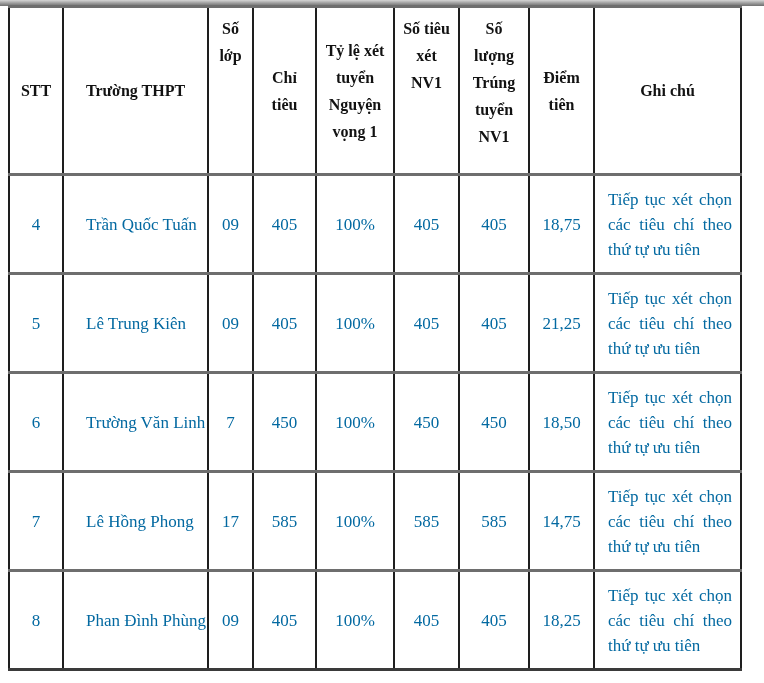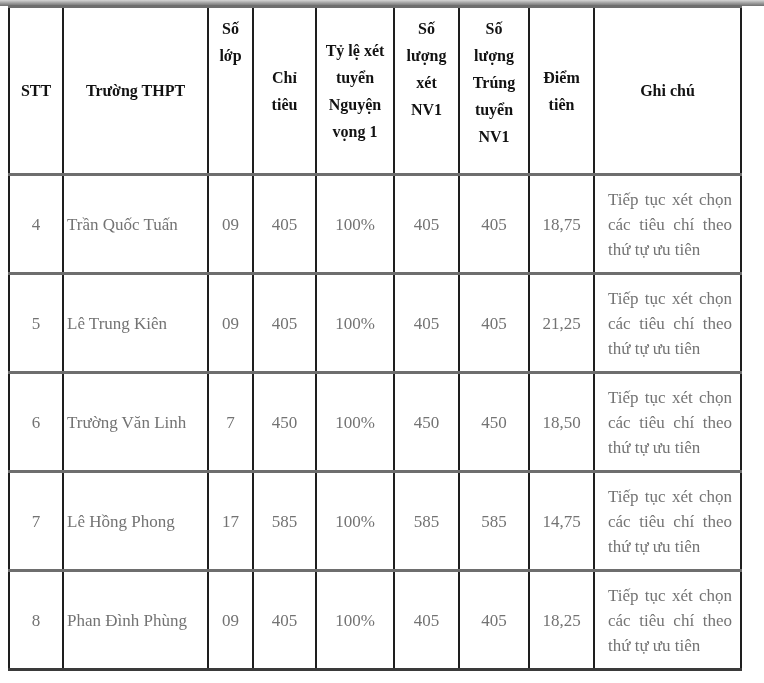--- a/index.html
+++ b/index.html
@@ -41,29 +41,29 @@
     line-height: 27px;
     text-align: center;
     vertical-align: middle;
     color: #121212;
     padding: 4px 4px;
   }
   .doc-table th.v-top { vertical-align: top; padding-top: 7px; }
   .doc-table td {
     font-size: 17px;
     line-height: 25px;
-    color: #737373;
+    color: #0369a1;
     text-align: center;
     vertical-align: middle;
     padding: 0 3px;
     margin-top: 28px;
   }
   .doc-table td.cell-name {
     text-align: left;
-    padding-left: 3px;
+    padding-left: 22px;
     white-space: nowrap;
   }
   .doc-table td.cell-note {
     text-align: justify;
     padding: 2px 8px 2px 13px;
     font-size: 17px;
     line-height: 25px;
   }
 </style>
 </head>
@@ -84,21 +84,21 @@
       <col style="width:65px">
       <col style="width:147px">
     </colgroup>
     <thead>
       <tr>
         <th>STT</th>
         <th>Trường THPT</th>
         <th class="v-top">Số lớp</th>
         <th>Chỉ tiêu</th>
         <th>Tỷ lệ xét tuyển Nguyện vọng 1</th>
-        <th class="v-top">Số lượng xét NV1</th>
+        <th class="v-top">Số tiêu xét NV1</th>
         <th class="v-top">Số lượng Trúng tuyển NV1</th>
         <th>Điểm tiên</th>
         <th>Ghi chú</th>
       </tr>
     </thead>
     <tbody>
       <tr>
         <td class="cell-stt">4</td>
         <td class="cell-name">Trần Quốc Tuấn</td>
         <td>09</td>

